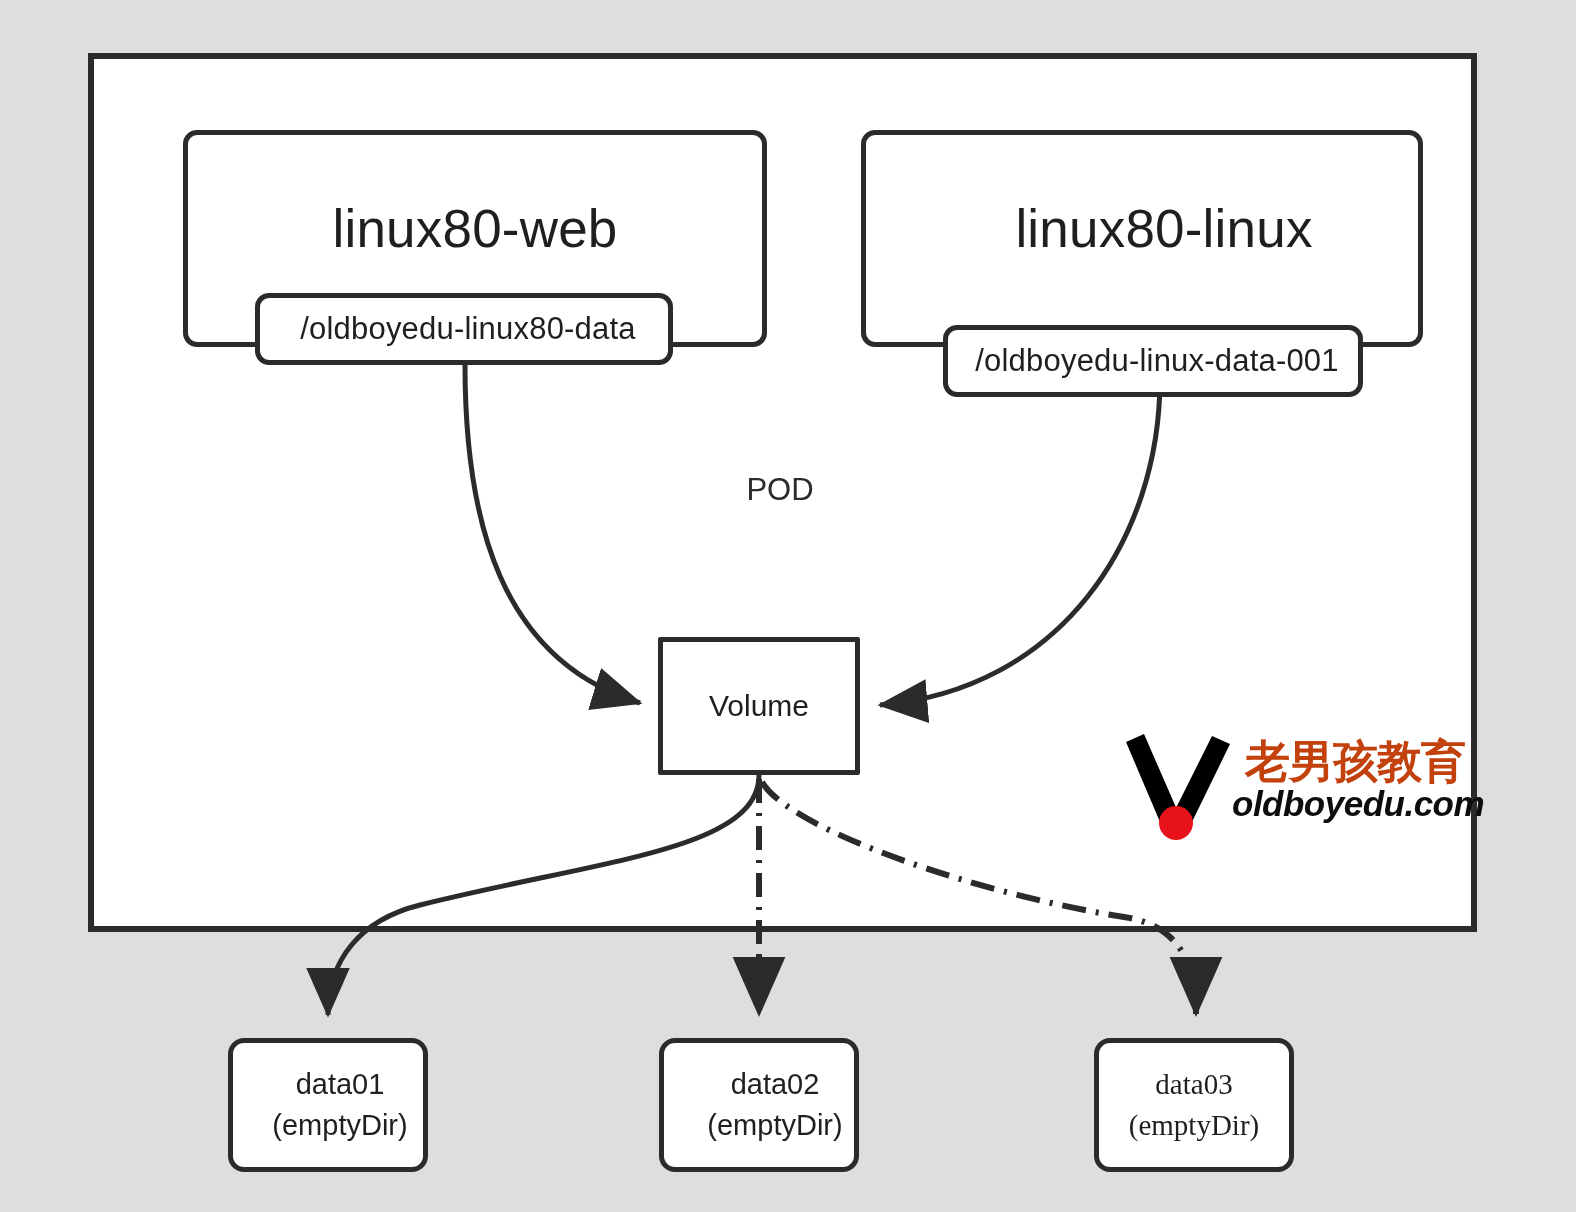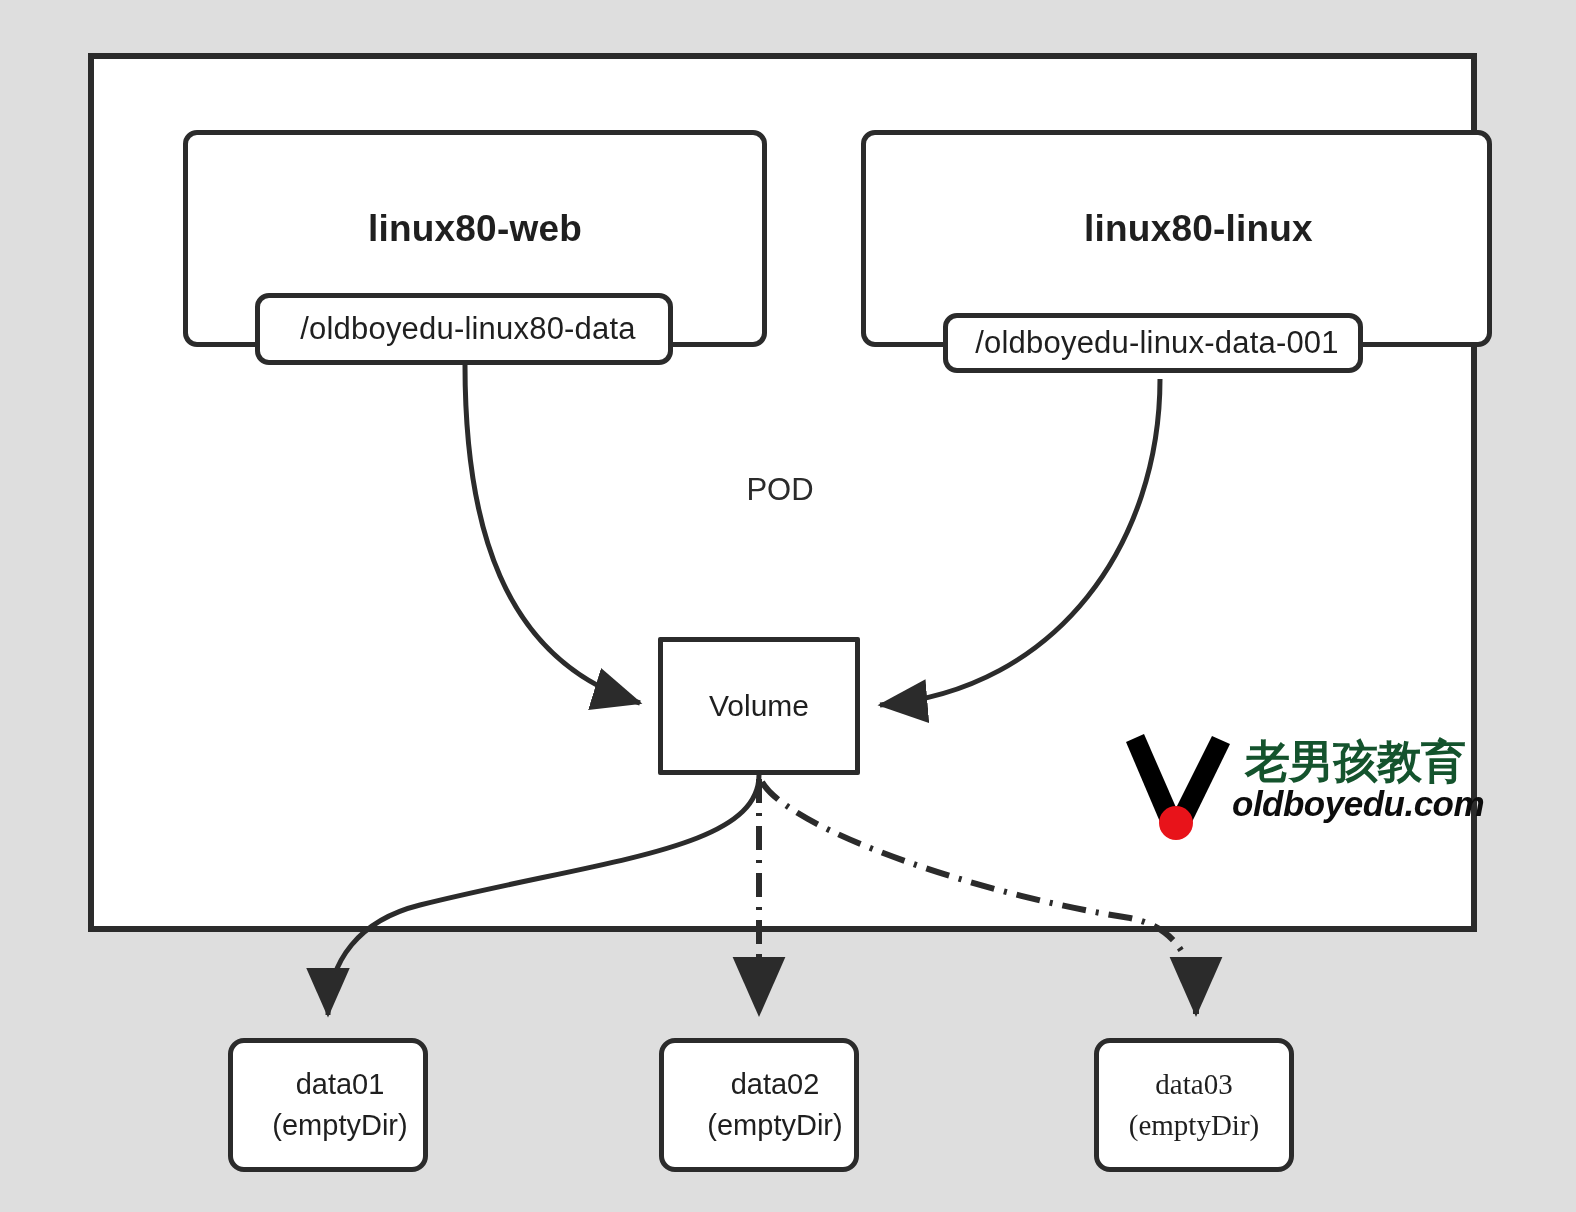--- a/index.html
+++ b/index.html
@@ -42,59 +42,59 @@
     border-width: 6px;
     border-radius: 0;
     z-index: 1;
   }
 
   .container-box {
     border-radius: 14px;
     z-index: 3;
   }
   .container-box .label {
-    font-size: 37px;
-    font-weight: bold;
+    font-size: 53px;
+    font-weight: normal;
     letter-spacing: 0.2px;
     position: relative;
     top: -10px;
   }
 
   #box-web {
     left: 183px;
     top: 130px;
     width: 584px;
     height: 217px;
   }
   #box-linux {
     left: 861px;
     top: 130px;
-    width: 631px;
+    width: 562px;
     height: 217px;
     padding-left: 44px;
   }
 
   .mount-box {
     border-radius: 14px;
     z-index: 5;
     font-size: 31px;
     letter-spacing: 0.2px;
     padding-left: 8px;
   }
   #mount-web {
     left: 255px;
     top: 293px;
     width: 418px;
     height: 72px;
   }
   #mount-linux {
     left: 943px;
-    top: 313px;
+    top: 325px;
     width: 420px;
-    height: 60px;
+    height: 72px;
   }
 
   #box-volume {
     left: 658px;
     top: 637px;
     width: 202px;
     height: 138px;
     border-radius: 2px;
     font-size: 30px;
     z-index: 5;
@@ -133,21 +133,21 @@
     height: 115px;
     z-index: 6;
   }
   #logo .cn {
     position: absolute;
     left: 125px;
     top: 2px;
     font-size: 45px;
     font-weight: bold;
     letter-spacing: -1px;
-    color: #14532d;
+    color: #c2410c;
     white-space: nowrap;
     font-family: "DejaVu Sans", "Liberation Sans", sans-serif;
   }
   #logo .en {
     position: absolute;
     left: 112px;
     top: 54px;
     font-size: 35px;
     font-weight: bold;
     font-style: italic;

